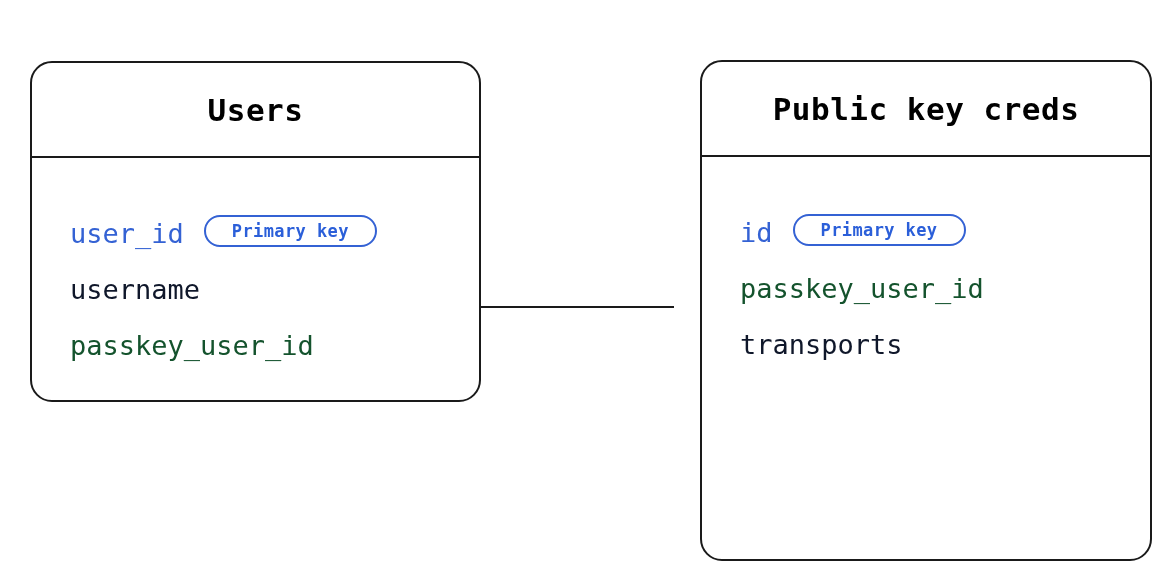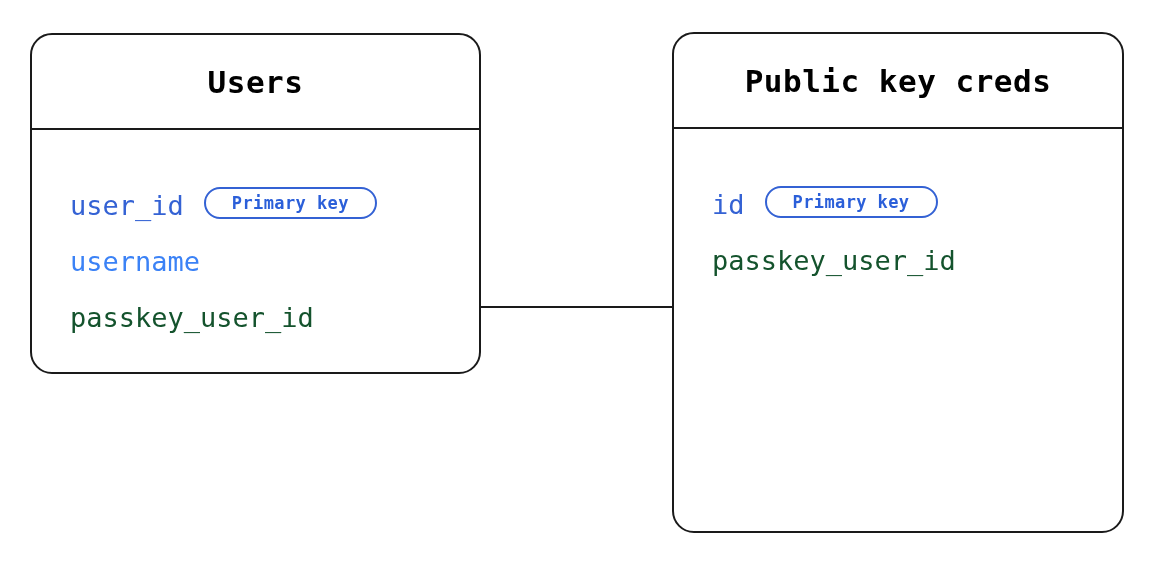--- a/index.html
+++ b/index.html
@@ -20,20 +20,21 @@
     overflow: hidden;
   }
 
   
   .entity {
     position: absolute;
     box-sizing: border-box;
     background: #ffffff;
     border: 2px solid #1a1a1a;
     border-radius: 22px;
+    margin-top: 28px;
   }
   .entity-header {
     position: relative;
     box-sizing: border-box;
     height: 95px;
     border-bottom: 2px solid #1a1a1a;
     display: flex;
     align-items: center;
     justify-content: center;
   }
@@ -54,21 +55,21 @@
     height: 56px;
     display: flex;
     align-items: flex-end;
     padding-left: 38px;
     box-sizing: border-box;
   }
   .field-name {
     font-family: "DejaVu Sans Mono", monospace;
     font-size: 27px;
     line-height: 1;
-    color: #3b82f6;
+    color: #0f172a;
     white-space: nowrap;
   }
   .field-name.pk    { color: #3462d4; }
   .field-name.fk    { color: #14532d; }
 
   
   .pk-badge {
     margin-left: 20px;
     display: inline-flex;
     align-items: center;
@@ -120,37 +121,40 @@
         <span class="field-name">username</span>
       </div>
 
       <div class="field-row">
         <span class="field-name fk">passkey_user_id</span>
       </div>
 
     </div>
   </div>
 
-  <div class="entity" style="left:672px; top:32px; width:452px; height:501px;">
+  <div class="entity" style="left:700px; top:32px; width:452px; height:501px;">
     <div class="entity-header">
       <span class="entity-title">Public key creds</span>
     </div>
     <div class="entity-fields">
 
       <div class="field-row">
         <span class="field-name pk">id</span>
         <span class="pk-badge">
           <span class="pk-badge-label">Primary key</span>
         </span>
       </div>
 
 
       <div class="field-row">
         <span class="field-name fk">passkey_user_id</span>
       </div>
 
 
 
+      <div class="field-row">
+        <span class="field-name">transports</span>
+      </div>
 
     </div>
   </div>
 
 </div>
 
 </body></html>

